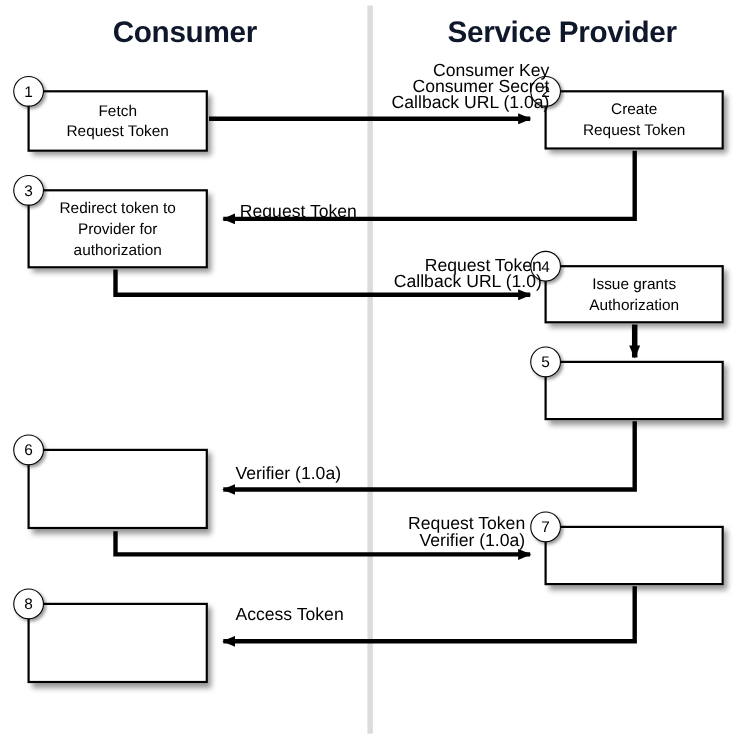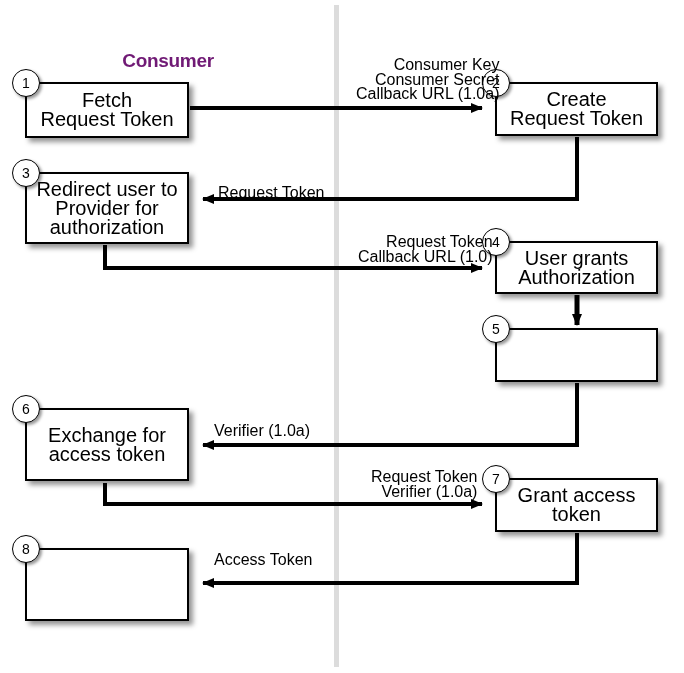--- a/index.html
+++ b/index.html
@@ -20,26 +20,25 @@
   }
   #svg-layer {
     position: absolute;
     left: 0;
     top: 0;
     width: 684px;
     height: 673px;
   }
   .lane-title {
     position: absolute;
-    font-size: 19px;
+    font-size: 27px;
     font-weight: bold;
-    color: #701a75;
+    color: #0f172a;
     letter-spacing: -0.3px;
     white-space: nowrap;
-    margin-top: 36px;
   }
   #lane-title-consumer {
     left: 0px;
     top: 14px;
     width: 336px;
     text-align: center;
   }
   #lane-title-provider {
     left: 344px;
     top: 14px;
@@ -53,21 +52,21 @@
     box-sizing: border-box;
     background: #ffffff;
     border: 2px solid #000000;
     box-shadow: 4px 4px 5px rgba(0,0,0,0.42);
     display: flex;
     align-items: center;
     justify-content: center;
     z-index: 3;
   }
   .node-label {
-    font-size: 20px;
+    font-size: 14px;
     line-height: 19px;
     color: #000000;
     text-align: center;
     white-space: pre-line;
     padding: 0 4px;
   }
   .node-badge {
     position: absolute;
     width: 26px;
     height: 26px;
@@ -130,59 +129,57 @@
     <path d="M577,295 L577,325" stroke="#000000" stroke-width="5" fill="none" marker-end="url(#arrow-d)"></path>
 
     <path d="M577,383 L577,445 L203,445" stroke="#000000" stroke-width="4" fill="none" marker-end="url(#arrow-l)"></path>
 
     <path d="M105,483 L105,504 L482,504" stroke="#000000" stroke-width="4" fill="none" marker-end="url(#arrow-r)"></path>
 
     <path d="M577,533 L577,583 L203,583" stroke="#000000" stroke-width="4" fill="none" marker-end="url(#arrow-l)"></path>
   </svg>
 
   <div class="lane-title" id="lane-title-consumer">Consumer</div>
+  <div class="lane-title" id="lane-title-provider">Service Provider</div>
 
   <div class="node" style="left:25px; top:82px; width:164px; height:56px;">
     <span class="node-badge">1</span>
     <span class="node-label">Fetch
 Request Token</span>
   </div>
 
   <div class="node" style="left:495px; top:82px; width:163px; height:54px;">
     <span class="node-badge">2</span>
     <span class="node-label">Create
 Request Token</span>
   </div>
 
   <div class="node" style="left:25px; top:172px; width:164px; height:72px;">
     <span class="node-badge">3</span>
-    <span class="node-label">Redirect user to
+    <span class="node-label">Redirect token to
 Provider for
 authorization</span>
   </div>
 
   <div class="node" style="left:495px; top:241px; width:163px; height:53px;">
     <span class="node-badge">4</span>
-    <span class="node-label">User grants
+    <span class="node-label">Issue grants
 Authorization</span>
   </div>
 
   <div class="node" style="left:495px; top:328px; width:163px; height:54px;">
     <span class="node-badge">5</span>
   </div>
 
   <div class="node" style="left:25px; top:408px; width:164px; height:73px;">
     <span class="node-badge">6</span>
-    <span class="node-label">Exchange for
-access token</span>
   </div>
 
   <div class="node" style="left:495px; top:478px; width:163px; height:54px;">
     <span class="node-badge">7</span>
-    <span class="node-label">Grant access token</span>
   </div>
 
   <div class="node" style="left:25px; top:548px; width:164px; height:73px;">
     <span class="node-badge">8</span>
   </div>
 
   <div class="edge-label" style="left:356px; top:58px;">Consumer Key
 Consumer Secret
 Callback URL (1.0a)</div>
   <div class="edge-label" style="left:218px; top:186px;">Request Token</div>

